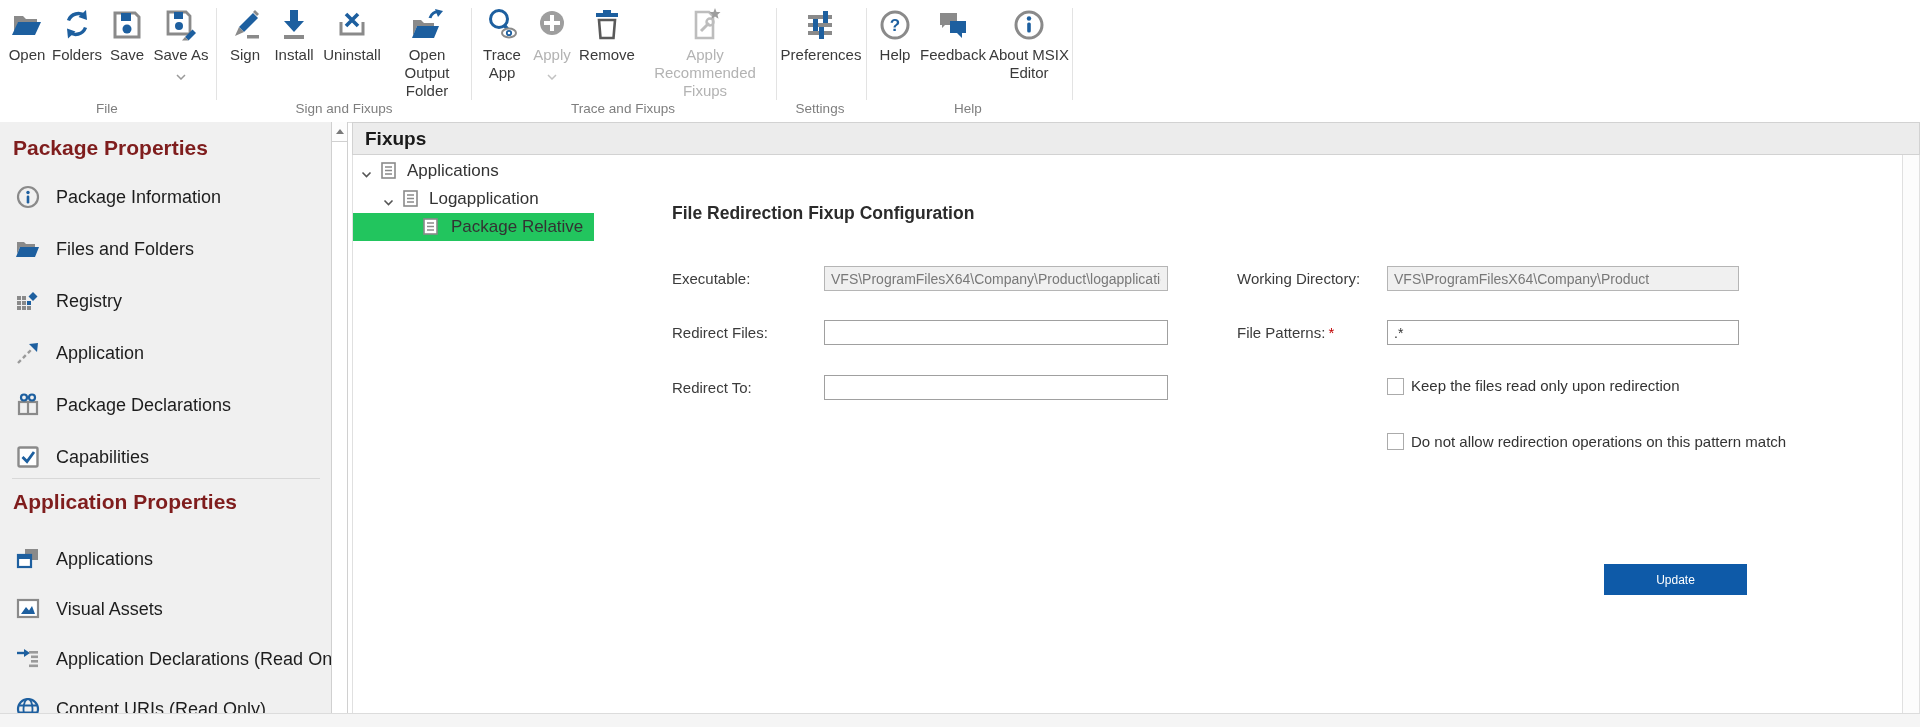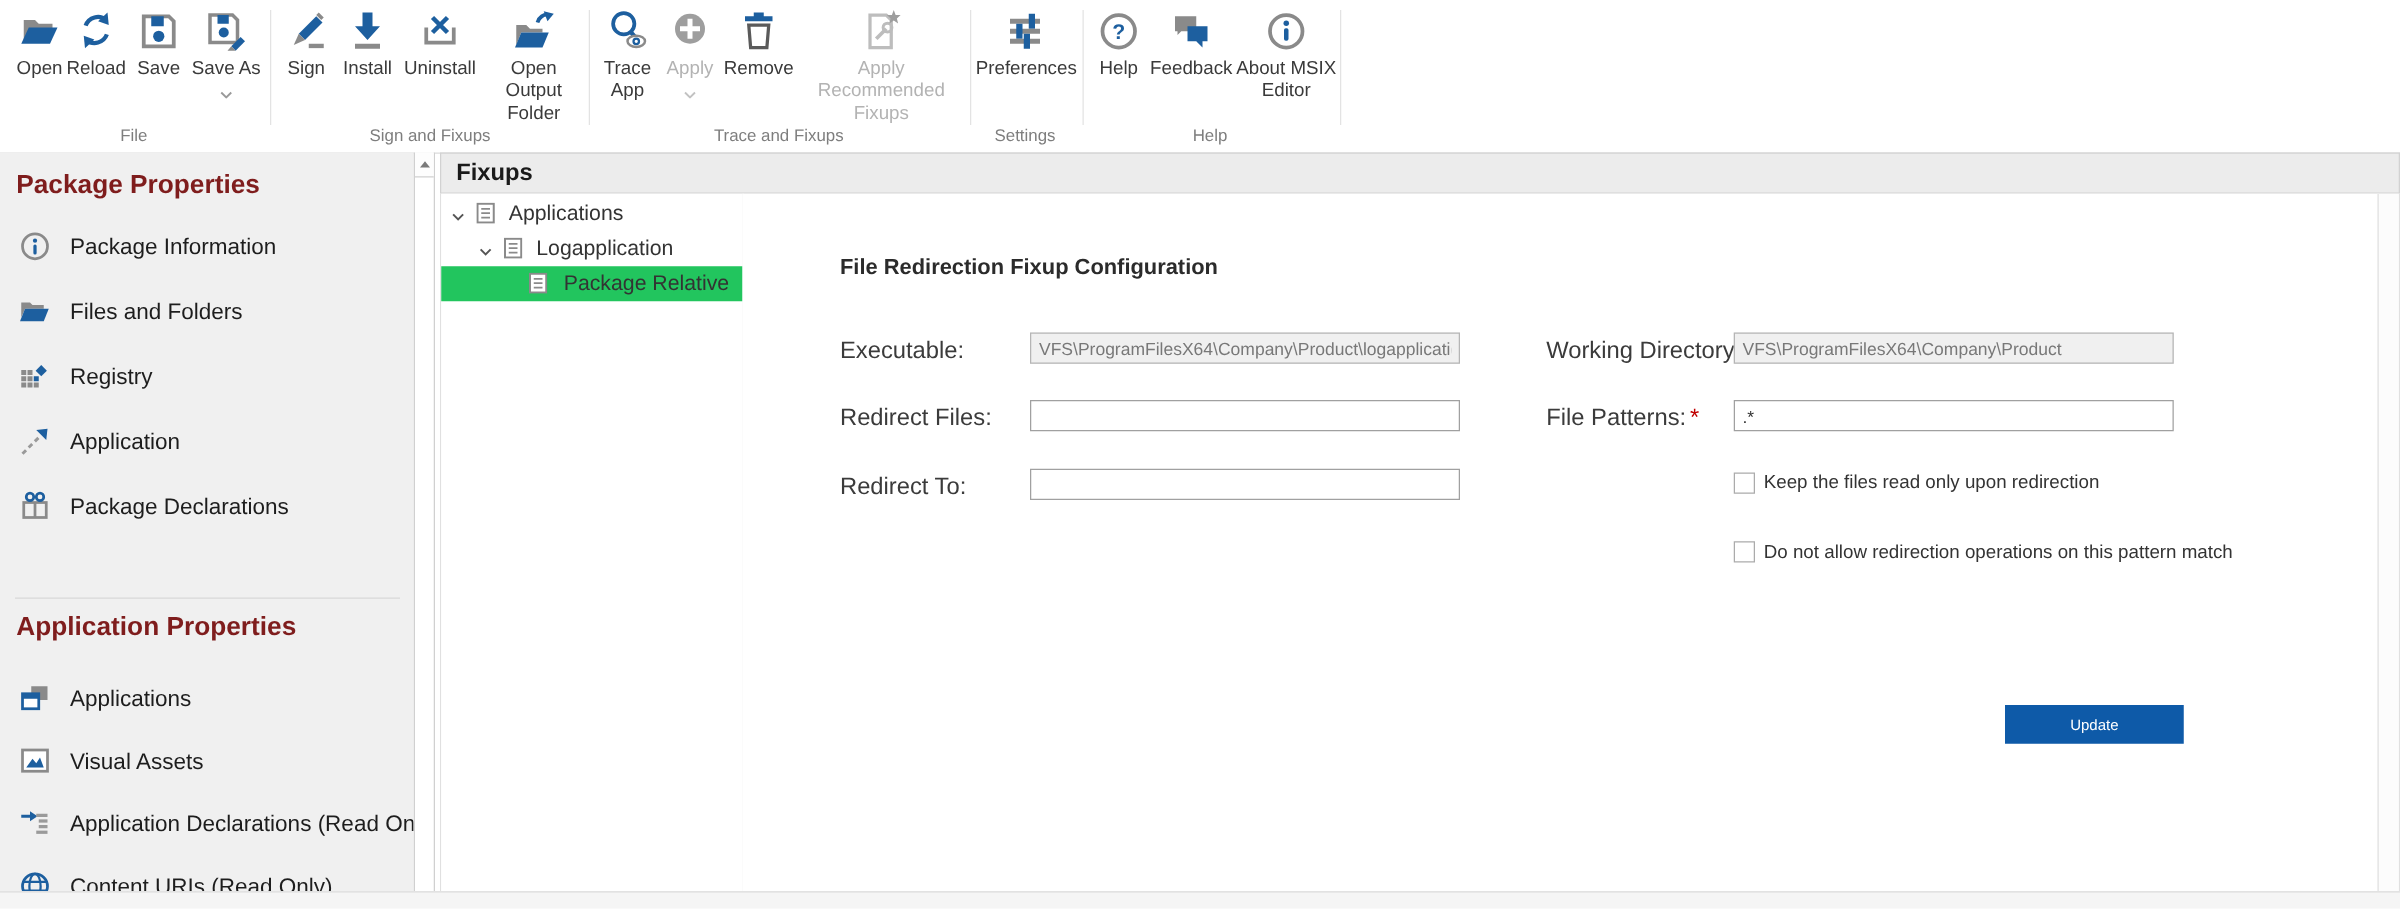--- a/index.html
+++ b/index.html
@@ -36,59 +36,59 @@
   #fixups-body{position:absolute;left:0;top:33px;right:0;bottom:0;background:#fff;border-left:1px solid #e0e0e0;border-right:1px solid #e0e0e0;box-sizing:border-box;}
   #tree{position:absolute;left:0;top:0;width:241px;bottom:0;background:#fff;border-right:1px solid #ededed;}
   .tree-row{position:absolute;left:0;width:241px;height:28px;display:flex;align-items:center;cursor:default;}
   .tree-row.selected{background:#22c55e;}
   .tree-row .tchev{position:absolute;top:9px;}
   .tree-row .ticon{position:absolute;top:5px;}
   .tree-row .tlabel{position:absolute;font-size:17px;color:#333;white-space:nowrap;}
   
   #detail{position:absolute;left:241px;top:0;right:16px;bottom:0;background:#fff;}
   .d-title{position:absolute;left:78px;top:48px;font-size:17.5px;font-weight:bold;color:#2b2b2b;}
-  .d-label{position:absolute;font-size:19px;color:#3b3b3b;white-space:nowrap;}
+  .d-label{position:absolute;font-size:15px;color:#3b3b3b;white-space:nowrap;}
   .req{color:#c00000;margin-left:3px;}
   .d-input{position:absolute;height:25px;border:1px solid #a0a0a0;background:#fff;color:#333;
     font-family:"Liberation Sans",sans-serif;font-size:14px;padding:0 6px;box-sizing:border-box;}
   .d-input:disabled{background:#f0f0f0;color:#787878;border-color:#b5b5b5;}
   .chk-row{position:absolute;display:flex;align-items:flex-start;cursor:default;}
   .chk-box{width:15px;height:15px;border:1px solid #ababab;background:#fff;margin-right:7px;flex:0 0 auto;margin-top:1px;}
   .chk-label{font-size:15px;color:#333;white-space:nowrap;}
   #update-btn{position:absolute;left:1010px;top:409px;width:143px;height:31px;background:#0e5aa8;color:#fff;
     border:none;font-family:"Liberation Sans",sans-serif;font-size:12px;cursor:pointer;}
   
   #right-scroll{position:absolute;right:0;top:0;width:16px;bottom:0;background:#fcfcfc;border-left:1px solid #e0e0e0;}
   
   #bottom-bar{position:absolute;left:0;top:713px;width:1920px;height:14px;background:#f5f5f5;border-top:1px solid #dcdcdc;box-sizing:border-box;}
 </style>
 </head>
 <body>
 
 <div id="ribbon">
 
-  <div class="rbtn" style="left:4px;width:46px;align-items:flex-end;">
+  <div class="rbtn" style="left:4px;width:46px;">
     <span class="ricon">
       <svg width="36" height="36" viewBox="0 0 36 36">
           <path fill="#8a8a8a" d="M5 9h9l3 3h11v4H9L5 26z"></path>
           <path fill="#1d5f9f" d="M9 15h23l-6 13H3z"></path>
         </svg>
     </span>
     <span class="rlabel">Open</span>
   </div>
   <div class="rbtn" style="left:52px;width:50px;">
     <span class="ricon">
       <svg width="36" height="36" viewBox="0 0 36 36">
           <path fill="none" stroke="#1d5f9f" stroke-width="3.4" d="M9.5 13.5A10.5 10.5 0 0 1 26 9"></path>
           <polygon fill="#1d5f9f" points="27,3 28,13 19.5,10"></polygon>
           <path fill="none" stroke="#1d5f9f" stroke-width="3.4" d="M26.5 20.5A10.5 10.5 0 0 1 10 25"></path>
           <polygon fill="#1d5f9f" points="9,31.5 8,21.5 16.5,24.5"></polygon>
         </svg>
     </span>
-    <span class="rlabel">Reload</span>
+    <span class="rlabel">Folders</span>
   </div>
   <div class="rbtn" style="left:104px;width:46px;">
     <span class="ricon">
       <svg width="36" height="36" viewBox="0 0 36 36">
           <path fill="#fff" stroke="#8a8a8a" stroke-width="3" d="M6 6h20l4 4v20H6z"></path>
           <rect x="12" y="6" width="10" height="8" fill="#1d5f9f"></rect>
           <circle cx="18" cy="22" r="4.5" fill="#1d5f9f"></circle>
         </svg>
     </span>
     <span class="rlabel">Save</span>
@@ -314,20 +314,29 @@
   <div class="sb-item" style="top:268px;">
     <span class="sb-icon">
       <svg width="26" height="26" viewBox="0 0 26 26">
           <rect x="4" y="10" width="18" height="12" fill="none" stroke="#8a8a8a" stroke-width="2.2"></rect>
           <line x1="13" y1="10" x2="13" y2="22" stroke="#8a8a8a" stroke-width="2.2"></line>
           <circle cx="9" cy="5.5" r="3" fill="none" stroke="#1d5f9f" stroke-width="2.2"></circle>
           <circle cx="17" cy="5.5" r="3" fill="none" stroke="#1d5f9f" stroke-width="2.2"></circle>
         </svg>
     </span>
     <span class="sb-label">Package Declarations</span>
+  </div>
+  <div class="sb-item" style="top:320px;">
+    <span class="sb-icon">
+      <svg width="26" height="26" viewBox="0 0 26 26">
+          <rect x="3.5" y="3.5" width="19" height="19" rx="1.5" fill="#fff" stroke="#8a8a8a" stroke-width="2.4"></rect>
+          <path d="M7.5 13l4.5 4.5L19 8" fill="none" stroke="#1d5f9f" stroke-width="2.8"></path>
+        </svg>
+    </span>
+    <span class="sb-label">Capabilities</span>
   </div>
 
   <div class="sb-divider" style="top:356px;"></div>
 
   <div class="sb-heading" style="top:368px;">Application Properties</div>
 
   <div class="sb-item" style="top:422px;">
     <span class="sb-icon">
       <svg width="26" height="26" viewBox="0 0 26 26">
           <rect x="10" y="3" width="13" height="11" fill="#8a8a8a"></rect>

